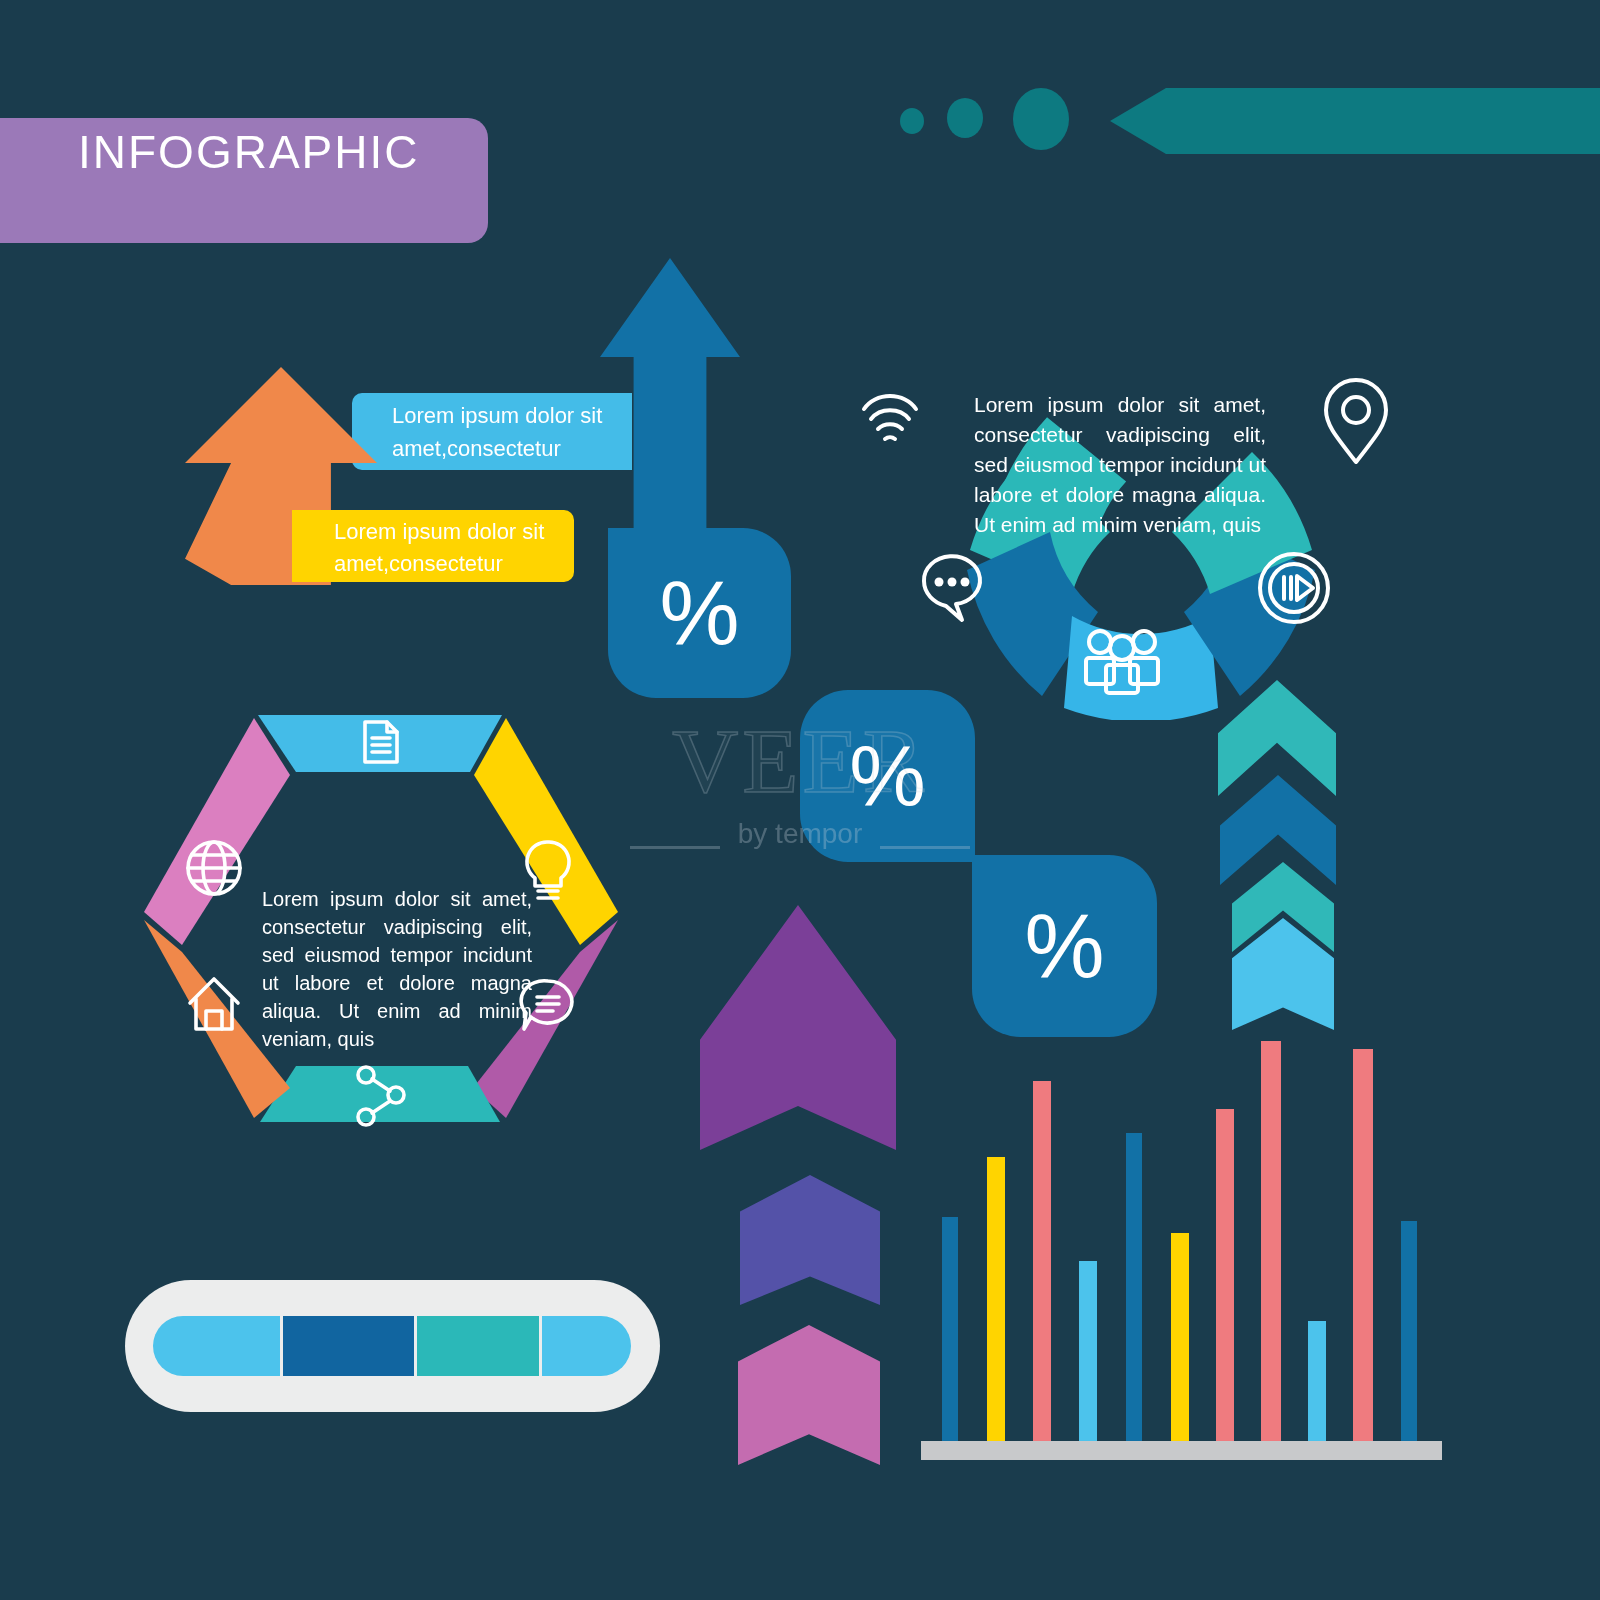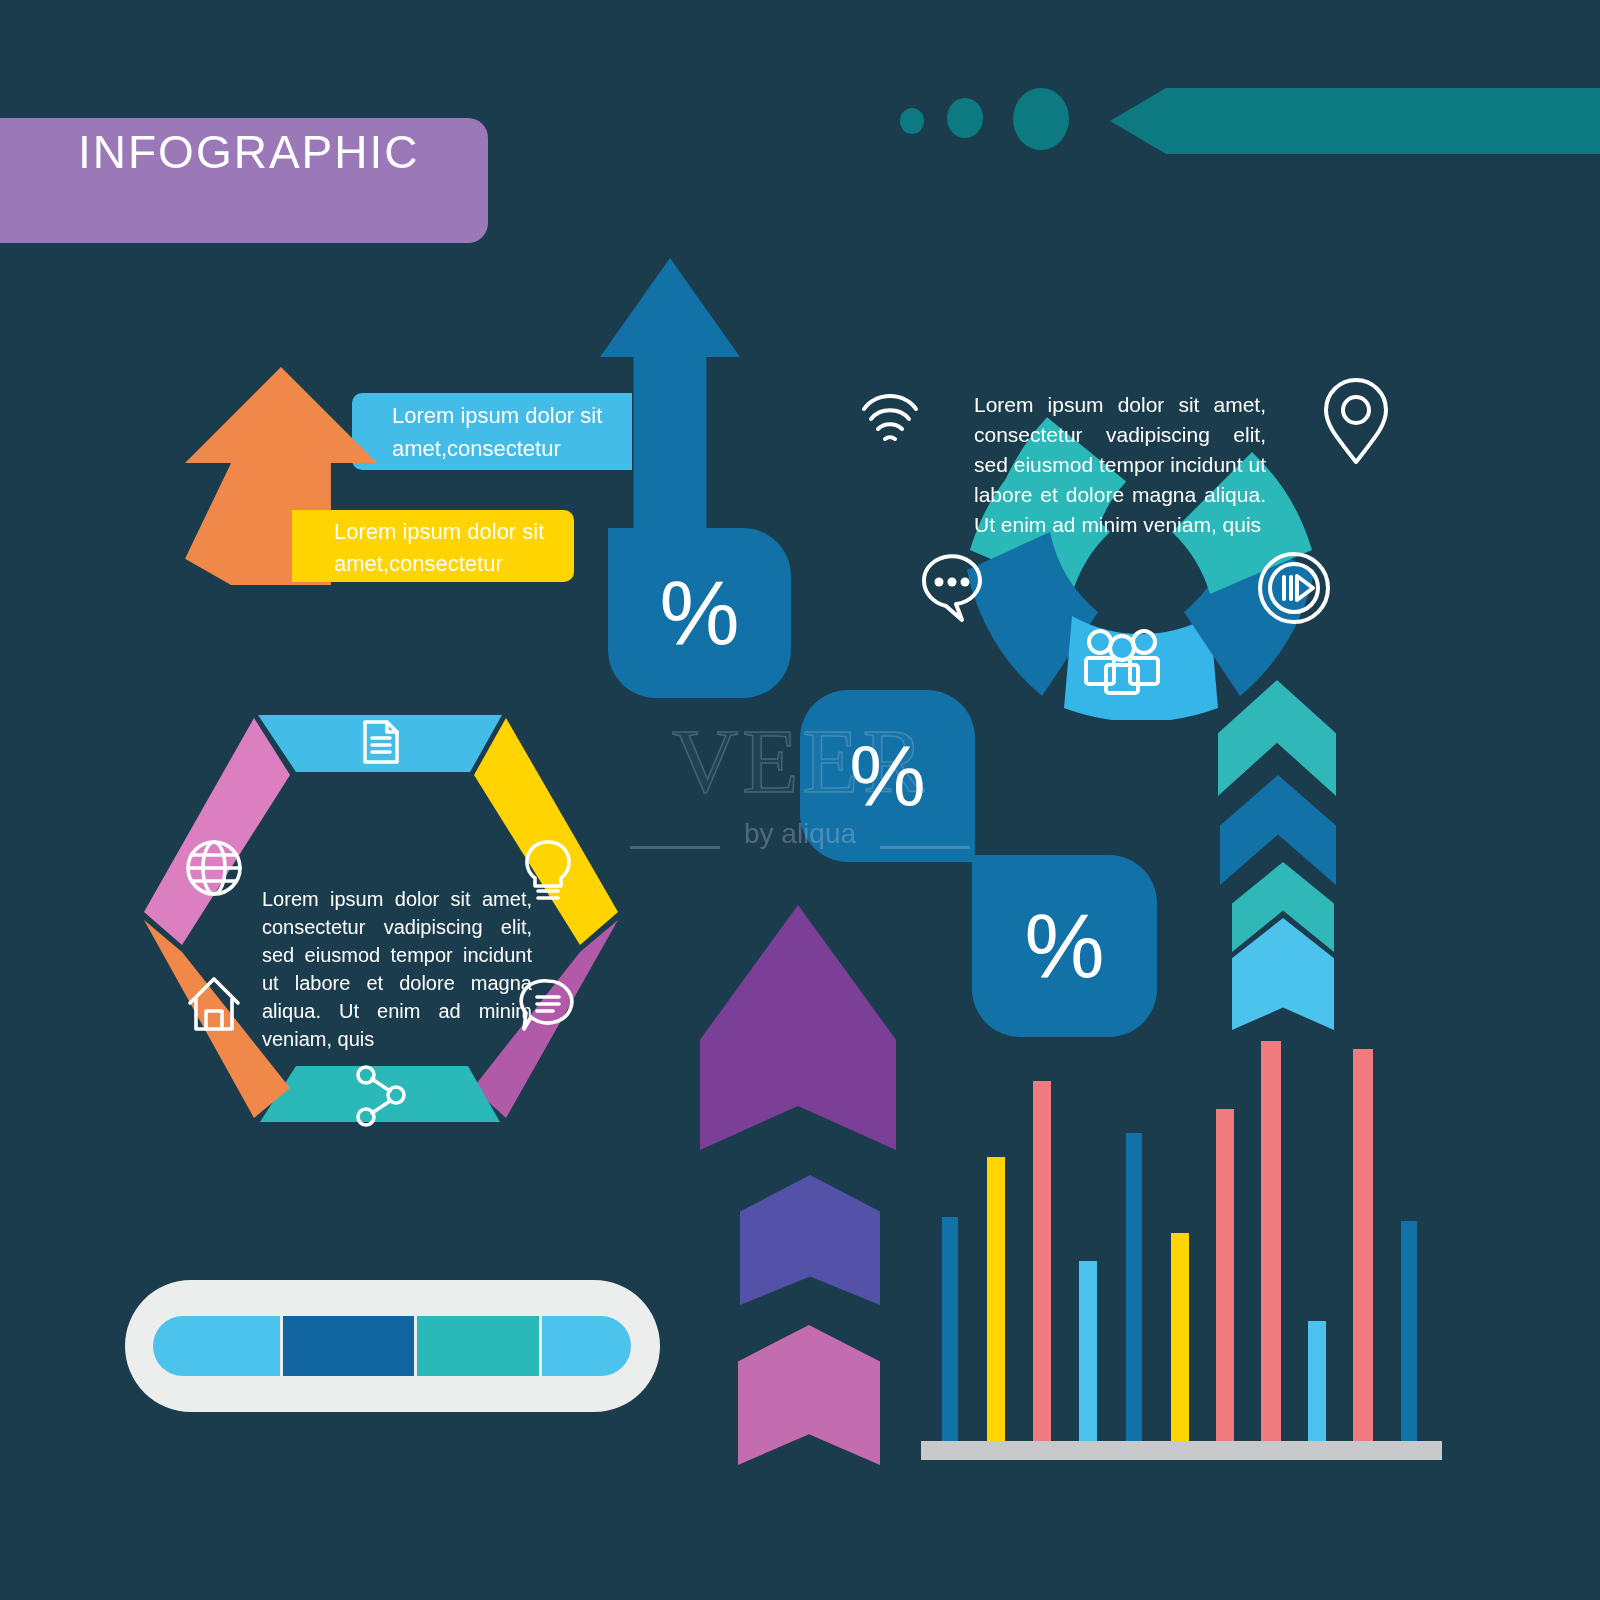--- a/index.html
+++ b/index.html
@@ -311,21 +311,21 @@
         </g>
       </g>
     </svg>
     <div id="hex-text">Lorem ipsum dolor sit amet, consectetur vadipiscing elit, sed eiusmod tempor incidunt ut labore et dolore magna aliqua. Ut enim ad minim veniam, quis</div>
   </div>
 
   <div class="abs" id="watermark">
     <div id="wm-text">VEER</div>
     <div class="wm-rule" id="wm-rule-l"></div>
     <div class="wm-rule" id="wm-rule-r"></div>
-    <div id="wm-sub">by aliqua</div>
+    <div id="wm-sub">by tempor</div>
   </div>
 
   <div class="abs" id="purple-arrow" style="background: rgb(123, 63, 152);"></div>
   <div class="abs" id="purple-chev-2" style="background: rgb(84, 82, 168);"></div>
   <div class="abs" id="purple-chev-3" style="background: rgb(196, 108, 176);"></div>
 
   <div class="abs" id="blue-chev-1" style="background: rgb(48, 184, 184);"></div>
   <div class="abs" id="blue-chev-2" style="background: rgb(18, 113, 166);"></div>
   <div class="abs" id="blue-chev-3" style="background: rgb(48, 184, 184);"></div>
   <div class="abs" id="blue-chev-4" style="background: rgb(76, 195, 236);"></div>

